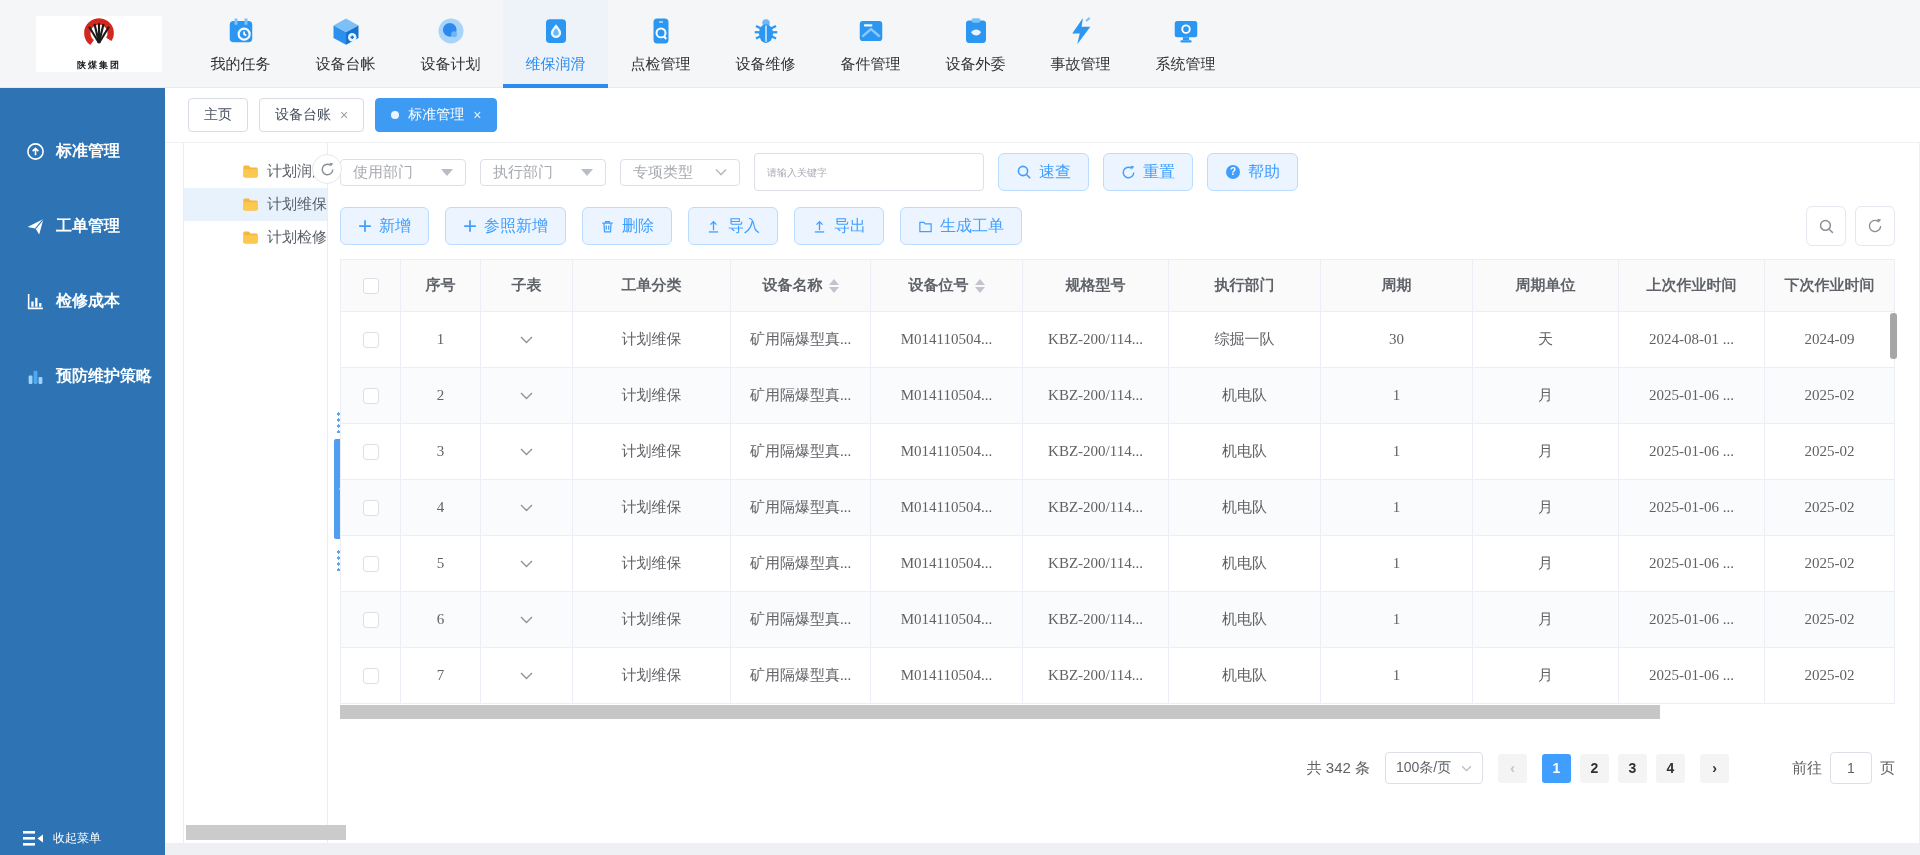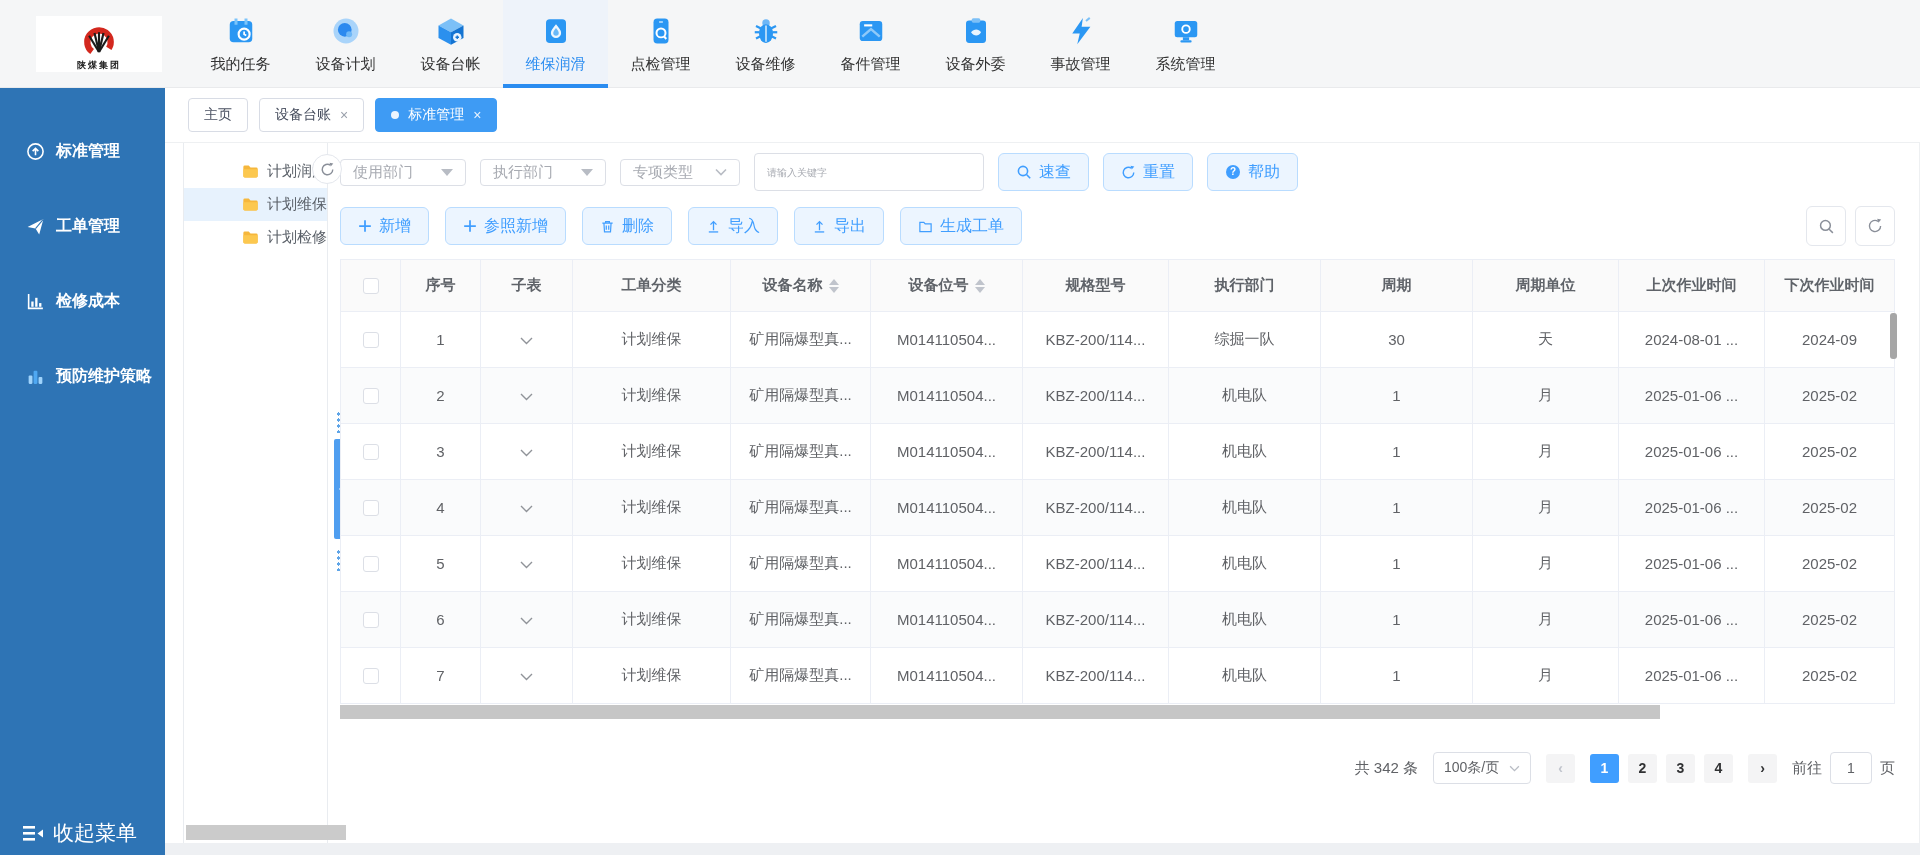--- a/index.html
+++ b/index.html
@@ -3,41 +3,41 @@
 <meta charset="utf-8">
 <style>
   * { margin:0; padding:0; box-sizing:border-box; }
   html,body { width:1920px; height:855px; overflow:hidden; background:#eef0f3;
     font-family:"Liberation Sans","DejaVu Sans",sans-serif; font-size:15px; color:#333; }
 
   
   .topbar { position:absolute; left:0; top:0; width:1920px; height:88px; background:#f5f6f7;
     border-bottom:1px solid #e9eaec; display:flex; align-items:stretch; z-index:5; }
   .logo-box { width:126px; height:56px; background:#fff; margin:16px 0 0 36px; display:flex;
-    flex-direction:column; align-items:center; justify-content:flex-end; }
+    flex-direction:column; align-items:center; justify-content:space-between; }
   .logo-text { font-size:9px; letter-spacing:2px; color:#1d1d1d; font-weight:bold; margin-top:-2px; }
   .nav { display:flex; margin-left:26px;font-family:Liberation Mono, monospace; }
   .nav-item { width:105px; display:flex; flex-direction:column; align-items:center; justify-content:center;
     gap:7px; cursor:pointer; position:relative; color:#323232; }
   .nav-item .nav-label { font-size:15px; }
   .nav-item.active { background:#eef3fa; color:#2a8cf0; }
   .nav-item.active::after { content:""; position:absolute; left:0; bottom:-1px; width:100%; height:4px; background:#2a8cf0; }
   .nav-icon { width:34px; height:34px; display:flex; align-items:center; justify-content:center; }
   .user { margin-left:auto; margin-right:34px; display:flex; align-items:center; gap:12px; cursor:pointer; }
   .user-text { display:flex; flex-direction:column; align-items:flex-start; gap:3px; font-size:15px; color:#3c3c3c; }
   .user-role { display:flex; align-items:center; gap:7px; }
   .caret-down { width:0; height:0; border-left:6px solid transparent; border-right:6px solid transparent; border-top:7px solid #4a4a4a; }
 
   
   .sidebar { position:absolute; left:0; top:88px; width:165px; height:767px; background:#2e74b5; z-index:4; }
   .side-list { padding-top:26px; }
   .side-item { height:75px; display:flex; align-items:center; gap:11px; padding-left:26px;
     color:#fff; font-size:16px; font-weight:bold; cursor:pointer; }
   .side-collapse { position:absolute; bottom:8px; left:22px; display:flex; align-items:center; gap:9px;
-    color:#fff; font-size:21px; cursor:pointer; }
+    color:#fff; font-size:12px; cursor:pointer; }
 
   
   .main { position:absolute; left:165px; top:88px; width:1755px; height:755px; background:#fff; }
   .tabbar { height:55px; display:flex; align-items:center; gap:11px; padding-left:23px;
     border-bottom:1px solid #eef0f2; }
   .tab { height:34px; display:flex; align-items:center; gap:9px; padding:0 15px; background:#fff;
     border:1px solid #d8dce5; border-radius:4px; font-size:14px; color:#495060; cursor:pointer; }
   .tab.active { background:#3e9bf4; border-color:#3e9bf4; color:#fff; }
   .tab .dot { width:8px; height:8px; border-radius:50%; background:rgba(255,255,255,.9); }
   .tab .close { font-size:14px; color:#9aa0ab; line-height:1; }
@@ -79,21 +79,21 @@
   .text-input::placeholder { color:#a8abb2; }
   .btn-lite { height:38px; display:flex; align-items:center; gap:7px; padding:0 17px; background:#ecf5ff;
     border:1px solid #b9dcff; border-radius:6px; color:#409eff; font-size:16px; cursor:pointer; font-family:inherit; }
   .toolbar-row { display:flex; align-items:center; gap:16px; margin-top:15px; }
   .icon-btn { width:40px; height:40px; border:1px solid #e4e7ed; border-radius:6px; background:#fff;
     display:flex; align-items:center; justify-content:center; cursor:pointer; }
   .right-tools { margin-left:auto; display:flex; gap:9px; }
 
   
   .table-wrap { margin-top:13px; position:relative; }
-  .table-clip { width:100%; overflow:hidden; }
+  .table-clip { width:100%; overflow:hidden;font-family:Liberation Serif, serif; }
   table { border-collapse:collapse; table-layout:fixed; width:1554px; }
   th,td { border:1px solid #ebeef5; text-align:center; font-size:15px; color:#606266; overflow:hidden; white-space:nowrap; }
   thead th { height:52px; background:#fafafa; font-weight:bold; color:#5f6369; }
   tbody td { height:56px; background:#fff; }
   tbody tr:nth-child(even) td { background:#fafbfc; }
   .checkbox { width:16px; height:16px; border:1px solid #dcdfe6; border-radius:3px; background:#fff; margin:0 auto; cursor:pointer; }
   .sorters { display:none; flex-direction:column; gap:2px; margin-left:6px; vertical-align:middle; }
   .sorters.on { display:inline-flex; }
   .tri-up { width:0; height:0; border-left:5px solid transparent; border-right:5px solid transparent; border-bottom:6px solid #c0c4cc; }
   .tri-dn { width:0; height:0; border-left:5px solid transparent; border-right:5px solid transparent; border-top:6px solid #c0c4cc; }
@@ -104,21 +104,21 @@
 
   
   .pagination { display:flex; align-items:center; justify-content:flex-end; gap:15px; margin-top:33px; font-size:15px; color:#606266; }
   .page-size { width:98px; height:32px; border:1px solid #dcdfe6; border-radius:4px; display:flex; align-items:center;
     justify-content:space-between; padding:0 10px; color:#606266; font-size:14px; cursor:pointer; }
   .pager { display:flex; gap:9px; }
   .pg-btn { min-width:29px; height:29px; border:none; border-radius:3px; background:#f4f4f5; color:#303133;
     font-size:14px; font-weight:bold; cursor:pointer; font-family:inherit; }
   .pg-btn.active { background:#409eff; color:#fff; }
   .pg-btn.dis { color:#c0c4cc; }
-  .goto { display:flex; align-items:center; gap:8px; }
+  .goto { display:flex; align-items:center; gap:8px;margin-left:48px; }
   .goto-input { width:42px; height:32px; border:1px solid #dcdfe6; border-radius:4px; text-align:center;
     font-size:14px; color:#606266; font-family:inherit; outline:none; }
   svg { display:block; }
 </style>
 </head>
 <body>
 
 <div class="topbar">
   <div class="logo-box">
     <svg width="38" height="36" viewBox="0 0 40 40">
@@ -143,38 +143,38 @@
             <line x1="16" y1="2" x2="16" y2="7" stroke="#7cc4fa" stroke-width="2.4"></line>
             <circle cx="14.5" cy="14.5" r="4.4" fill="none" stroke="#fff" stroke-width="1.7"></circle>
             <path d="M14.5 12.4v2.2l1.7 1" stroke="#fff" stroke-width="1.4" fill="none"></path>
           </svg>
       </span>
       <span class="nav-label">我的任务</span>
     </div>
     <div class="nav-item">
       <span class="nav-icon">
         <svg width="30" height="30" viewBox="0 0 24 24">
-            <circle cx="12" cy="12" r="10" fill="#a9d4fa"></circle>
-            <circle cx="11" cy="11" r="5.5" fill="#2b89ef"></circle>
-            <circle cx="14.5" cy="14.5" r="2.4" fill="#6db7f7"></circle>
-          </svg>
-      </span>
-      <span class="nav-label">设备计划</span>
-    </div>
-    <div class="nav-item">
-      <span class="nav-icon">
-        <svg width="30" height="30" viewBox="0 0 24 24">
             <polygon points="12,2 22,7.5 12,13 2,7.5" fill="#7cc0f7"></polygon>
             <polygon points="2,7.5 12,13 12,23 2,17.5" fill="#2b90ee"></polygon>
             <polygon points="22,7.5 12,13 12,23 22,17.5" fill="#1474d2"></polygon>
             <circle cx="17" cy="17" r="3.4" fill="#e8f4ff"></circle>
             <path d="M15.6 17h2.8M17 15.6v2.8" stroke="#1474d2" stroke-width="1.1"></path>
           </svg>
       </span>
       <span class="nav-label">设备台帐</span>
+    </div>
+    <div class="nav-item">
+      <span class="nav-icon">
+        <svg width="30" height="30" viewBox="0 0 24 24">
+            <circle cx="12" cy="12" r="10" fill="#a9d4fa"></circle>
+            <circle cx="11" cy="11" r="5.5" fill="#2b89ef"></circle>
+            <circle cx="14.5" cy="14.5" r="2.4" fill="#6db7f7"></circle>
+          </svg>
+      </span>
+      <span class="nav-label">设备计划</span>
     </div>
     <div class="nav-item active">
       <span class="nav-icon">
         <svg width="30" height="30" viewBox="0 0 24 24">
             <rect x="4" y="2.5" width="16" height="19" rx="3" fill="#2b97f3"></rect>
             <path d="M12 6.6c2.6 3.1 4.1 5 4.1 7a4.1 4.1 0 0 1-8.2 0c0-2 1.5-3.9 4.1-7z" fill="#fff" opacity=".92"></path>
             <path d="M12 9.5c1.4 1.8 2.2 2.9 2.2 4.1a2.2 2.2 0 0 1-4.4 0c0-1.2.8-2.3 2.2-4.1z" fill="#69b9f8"></path>
           </svg>
       </span>
       <span class="nav-label">维保润滑</span>

